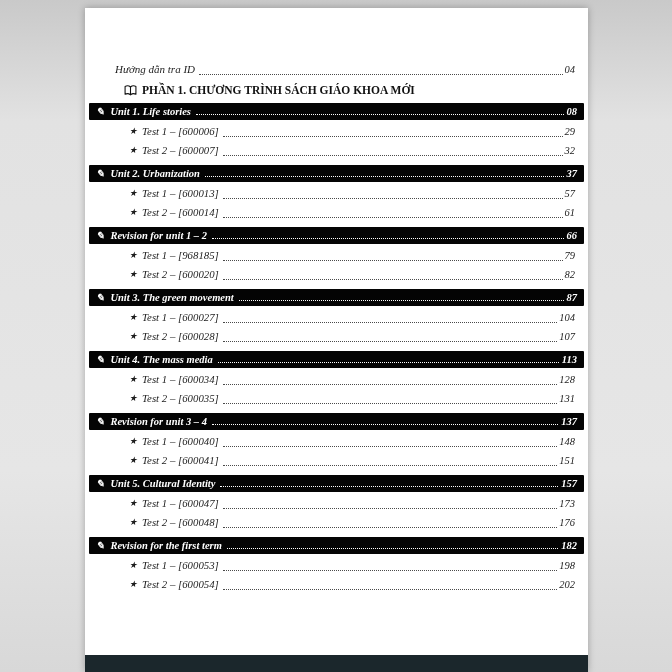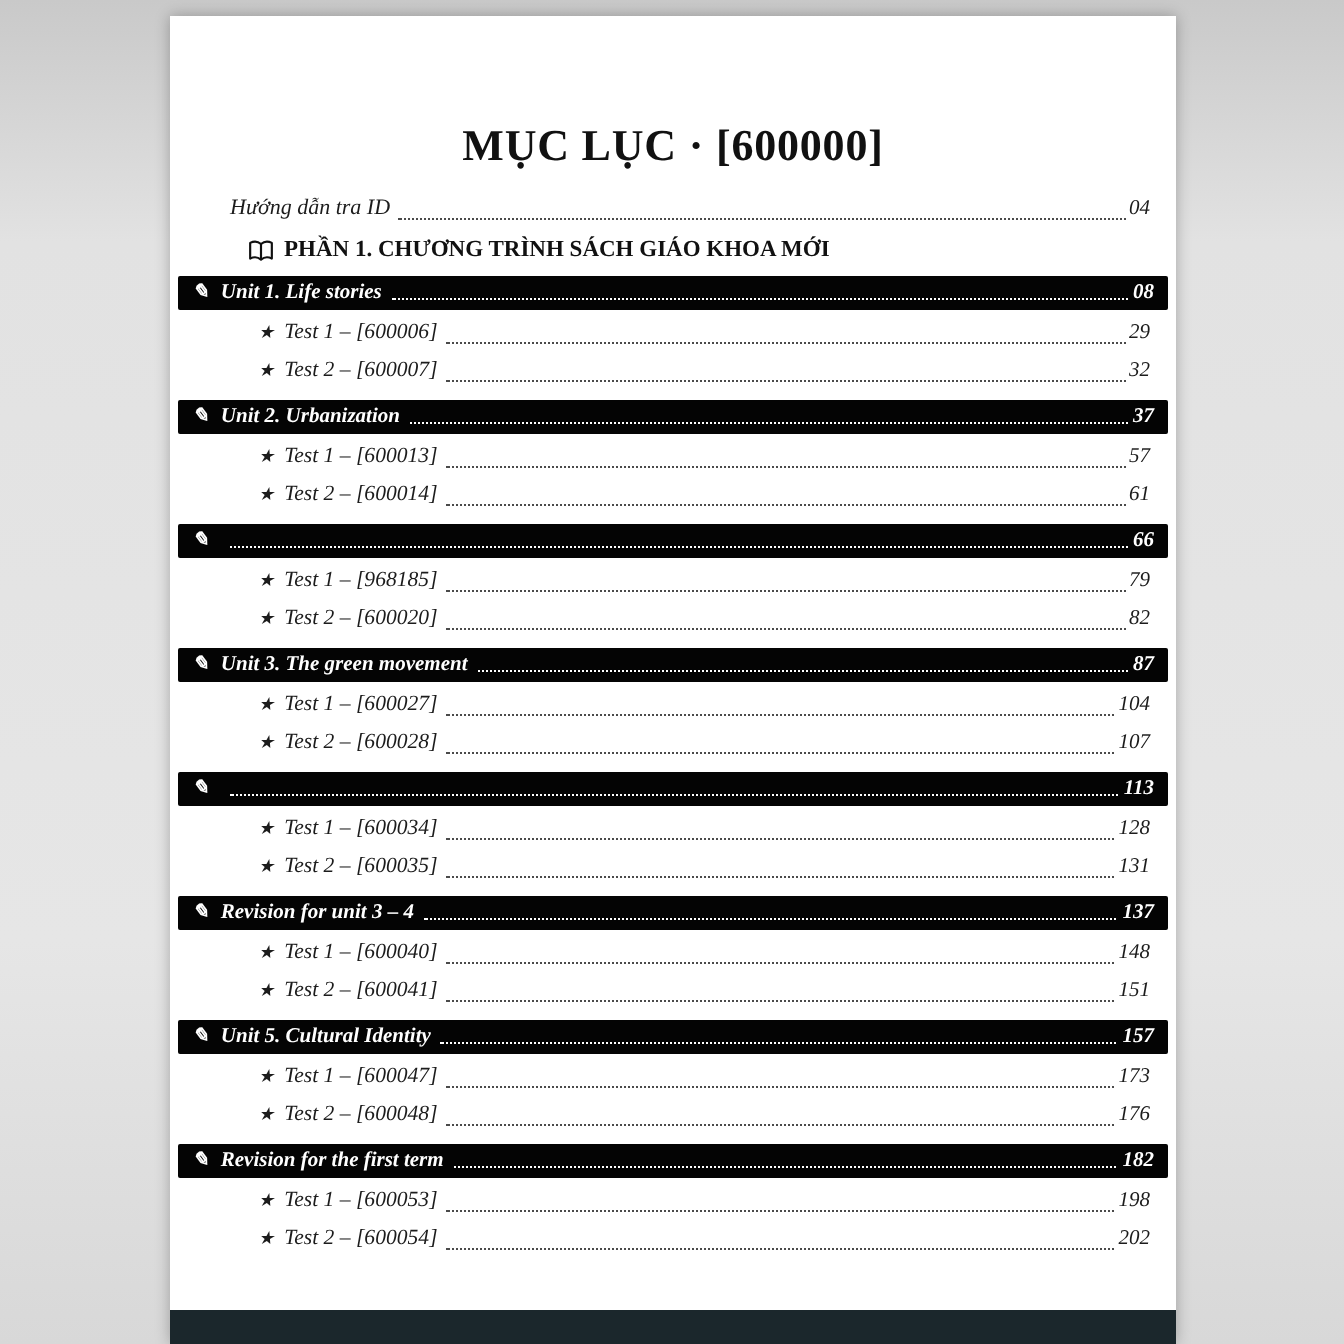--- a/index.html
+++ b/index.html
@@ -63,21 +63,20 @@
     background:#1b272c;
   }
 </style>
 </head>
 <body>
 
 <div class="canvas">
   <div class="page">
     <div class="content">
 
-      <h1 class="title">MỤC LỤC · [600000]</h1>
 
       <div class="row front-row">
         <span>Hướng dẫn tra ID</span>
         <span class="leader"></span>
         <span class="pagenum">04</span>
       </div>
 
 
       <div class="part-header">
         <span class="book-icon">
@@ -121,20 +120,21 @@
             <span class="pagenum">57</span>
           </div>
           <div class="row test-row">
             <span class="star-icon">★</span>
             <span>Test 2 – [600014]</span>
             <span class="leader"></span>
             <span class="pagenum">61</span>
           </div>
           <div class="row unit-bar">
             <span class="bar-icon">✎</span>
+            <span>Revision for unit 1 – 2</span>
             <span class="leader"></span>
             <span class="pagenum">66</span>
           </div>
           <div class="row test-row">
             <span class="star-icon">★</span>
             <span>Test 1 – [968185]</span>
             <span class="leader"></span>
             <span class="pagenum">79</span>
           </div>
           <div class="row test-row">
@@ -156,20 +156,21 @@
             <span class="pagenum">104</span>
           </div>
           <div class="row test-row">
             <span class="star-icon">★</span>
             <span>Test 2 – [600028]</span>
             <span class="leader"></span>
             <span class="pagenum">107</span>
           </div>
           <div class="row unit-bar">
             <span class="bar-icon">✎</span>
+            <span>Unit 4. The mass media</span>
             <span class="leader"></span>
             <span class="pagenum">113</span>
           </div>
           <div class="row test-row">
             <span class="star-icon">★</span>
             <span>Test 1 – [600034]</span>
             <span class="leader"></span>
             <span class="pagenum">128</span>
           </div>
           <div class="row test-row">

